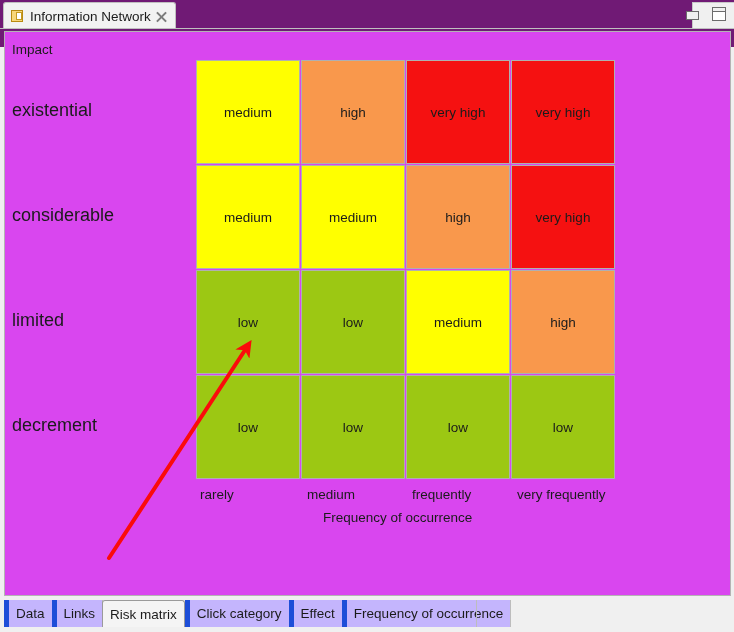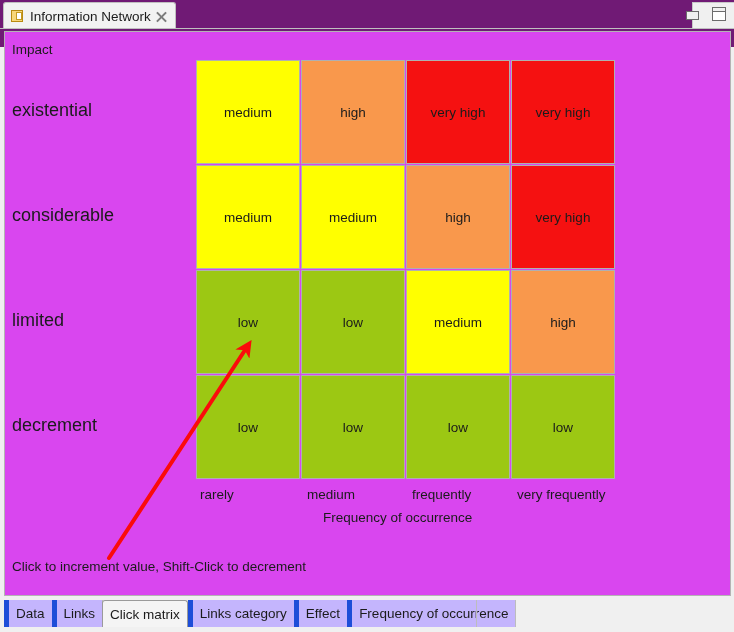--- a/index.html
+++ b/index.html
@@ -338,37 +338,36 @@
         <div class="cell" style="left: 401px; top: 343px; width: 104px; height: 104px; background: rgb(156, 200, 19);">
           <span>low</span>
         </div>
         <div class="cell" style="left: 506px; top: 343px; width: 104px; height: 104px; background: rgb(156, 200, 19);">
           <span>low</span>
         </div>
       </div>
 
     <div id="freq-axis-title">Frequency of occurrence</div>
 
-    <div id="hint-text">Click to increment value, Shift-Click to decrement</div>
 
     <svg id="annotation-arrow" viewBox="0 0 727 565" preserveAspectRatio="none">
       <defs>
         <marker id="arrowhead" markerWidth="4.2" markerHeight="4.2" refX="2.1" refY="2.1" orient="auto" markerUnits="strokeWidth">
           <path d="M0,0 L4.2,2.1 L0,4.2 L1.1,2.1 z" fill="#fb0b0b"></path>
         </marker>
       </defs>
       <line id="arrow-line" stroke-width="4" stroke-linecap="round" marker-end="url(#arrowhead)" x1="104" y1="526" x2="242" y2="315" stroke="#fb0b0b"></line>
     </svg>
   </div>
 
   <div id="bottom-tabbar">
     <div id="bottom-tabs">
         <div class="btab">Data</div>
         <div class="btab">Links</div>
-        <div class="btab selected">Click matrix</div>
-        <div class="btab">Links category</div>
+        <div class="btab selected">Risk matrix</div>
+        <div class="btab">Click category</div>
         <div class="btab">Effect</div>
         <div class="btab">Frequency of occurrence</div>
       </div>
     <div id="bottom-tab-spacer"></div>
   </div>
 
 </div>
 
 </body></html>

